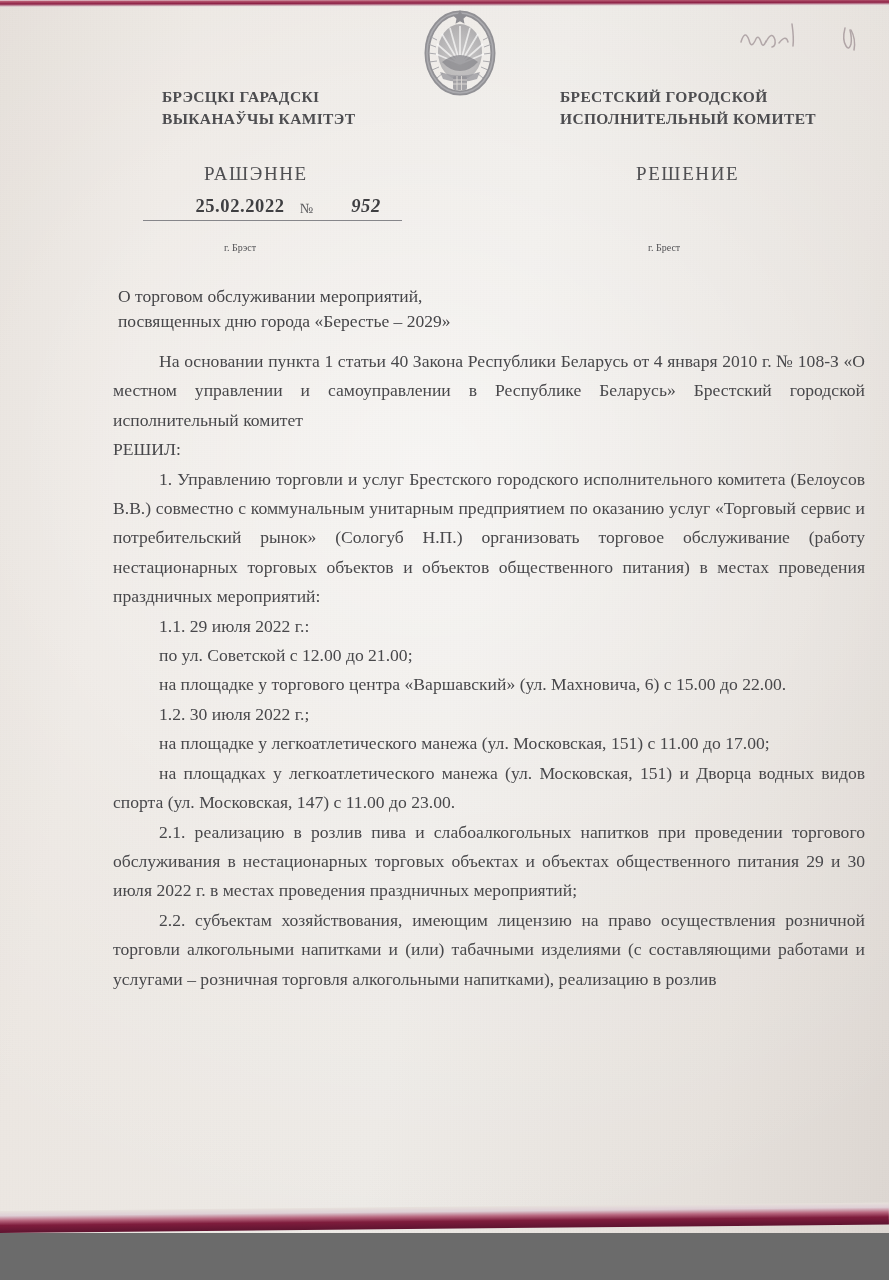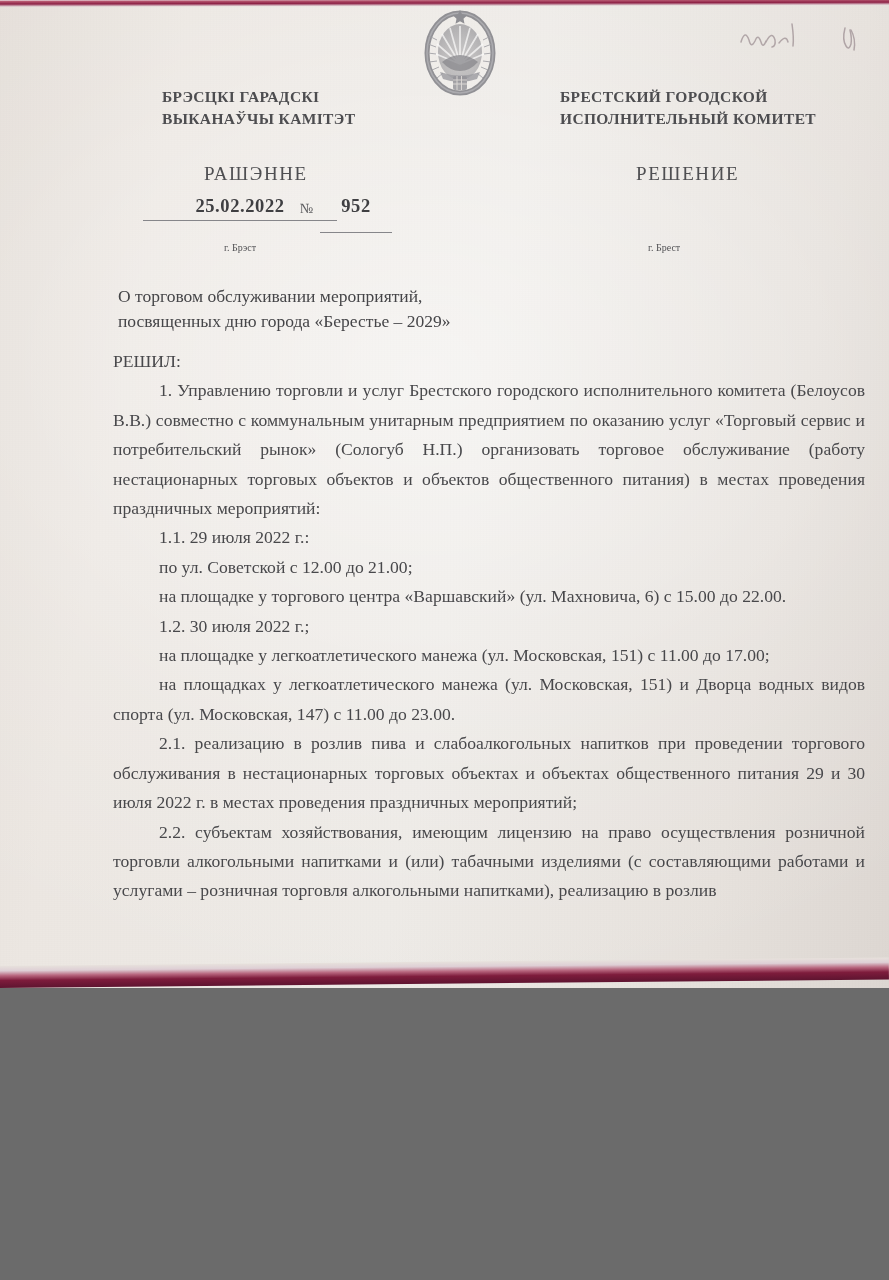--- a/index.html
+++ b/index.html
@@ -4,21 +4,21 @@
 <title>Решение 952</title>
 <style>
   html, body {
     margin: 0;
     padding: 0;
     background: #6b6b6b;
   }
   #page {
     position: relative;
     width: 889px;
-    height: 988px;
+    height: 1233px;
     overflow: hidden;
     background: #5eead4;
     font-family: "Liberation Serif", "DejaVu Serif", serif;
     color: #4a4a4c;
   }
   
   #paper-surface {
     position: absolute;
     inset: 0;
     background:
@@ -134,30 +134,31 @@
   }
   #num-sign {
     position: absolute;
     left: 300px;
     top: 5px;
     font-size: 14px;
     color: #5b5b5e;
   }
   #num-field {
     position: absolute;
-    left: 320px;
+    left: 330px;
     top: 0;
     width: 72px;
     border-bottom: 1.6px solid #86868a;
     text-align: center;
     font-weight: 700;
     font-size: 18.5px;
     letter-spacing: 0.6px;
-    padding-bottom: 15px;
+    padding-bottom: 3px;
     color: #3f3f42;
+    font-style: italic;
   }
 
   
   #city-row { position: absolute; left: 0; top: 242px; width: 889px; height: 22px; }
   .city {
     position: absolute;
     font-size: 10px;
     color: #525255;
     white-space: nowrap;
   }
@@ -284,20 +285,21 @@
       <span class="city" id="city-be">г. Брэст</span>
       <span class="city" id="city-ru">г. Брест</span>
     </div>
 
     <div id="subject">
       <span class="sline">О торговом обслуживании мероприятий,</span>
       <span class="sline">посвященных дню города «Берестье – 2029»</span>
     </div>
 
     <div id="body-text">
+        <p class="para indent">На основании пункта 1 статьи 40 Закона Республики Беларусь от 4 января 2010 г. № 108-З «О местном управлении и самоуправлении в Республике Беларусь» Брестский городской исполнительный комитет</p>
         <p class="para noind">РЕШИЛ:</p>
         <p class="para indent">1. Управлению торговли и услуг Брестского городского исполнительного комитета (Белоусов В.В.) совместно с коммунальным унитарным предприятием по оказанию услуг «Торговый сервис и потребительский рынок» (Сологуб Н.П.) организовать торговое обслуживание (работу нестационарных торговых объектов и объектов общественного питания) в местах проведения праздничных мероприятий:</p>
         <p class="para indent">1.1. 29 июля 2022 г.:</p>
         <p class="para indent">по ул. Советской с 12.00 до 21.00;</p>
         <p class="para indent">на площадке у торгового центра «Варшавский» (ул. Махновича, 6) с 15.00 до 22.00.</p>
         <p class="para indent">1.2. 30 июля 2022 г.;</p>
         <p class="para indent">на площадке у легкоатлетического манежа (ул. Московская, 151) с 11.00 до 17.00;</p>
         <p class="para indent">на площадках у легкоатлетического манежа (ул. Московская, 151) и Дворца водных видов спорта (ул. Московская, 147) с 11.00 до 23.00.</p>
         <p class="para indent">2.1. реализацию в розлив пива и слабоалкогольных напитков при проведении торгового обслуживания в нестационарных торговых объектах и объектах общественного питания 29 и 30 июля 2022 г. в местах проведения праздничных мероприятий;</p>
         <p class="para indent">2.2. субъектам хозяйствования, имеющим лицензию на право осуществления розничной торговли алкогольными напитками и (или) табачными изделиями (с составляющими работами и услугами – розничная торговля алкогольными напитками), реализацию в розлив</p>

